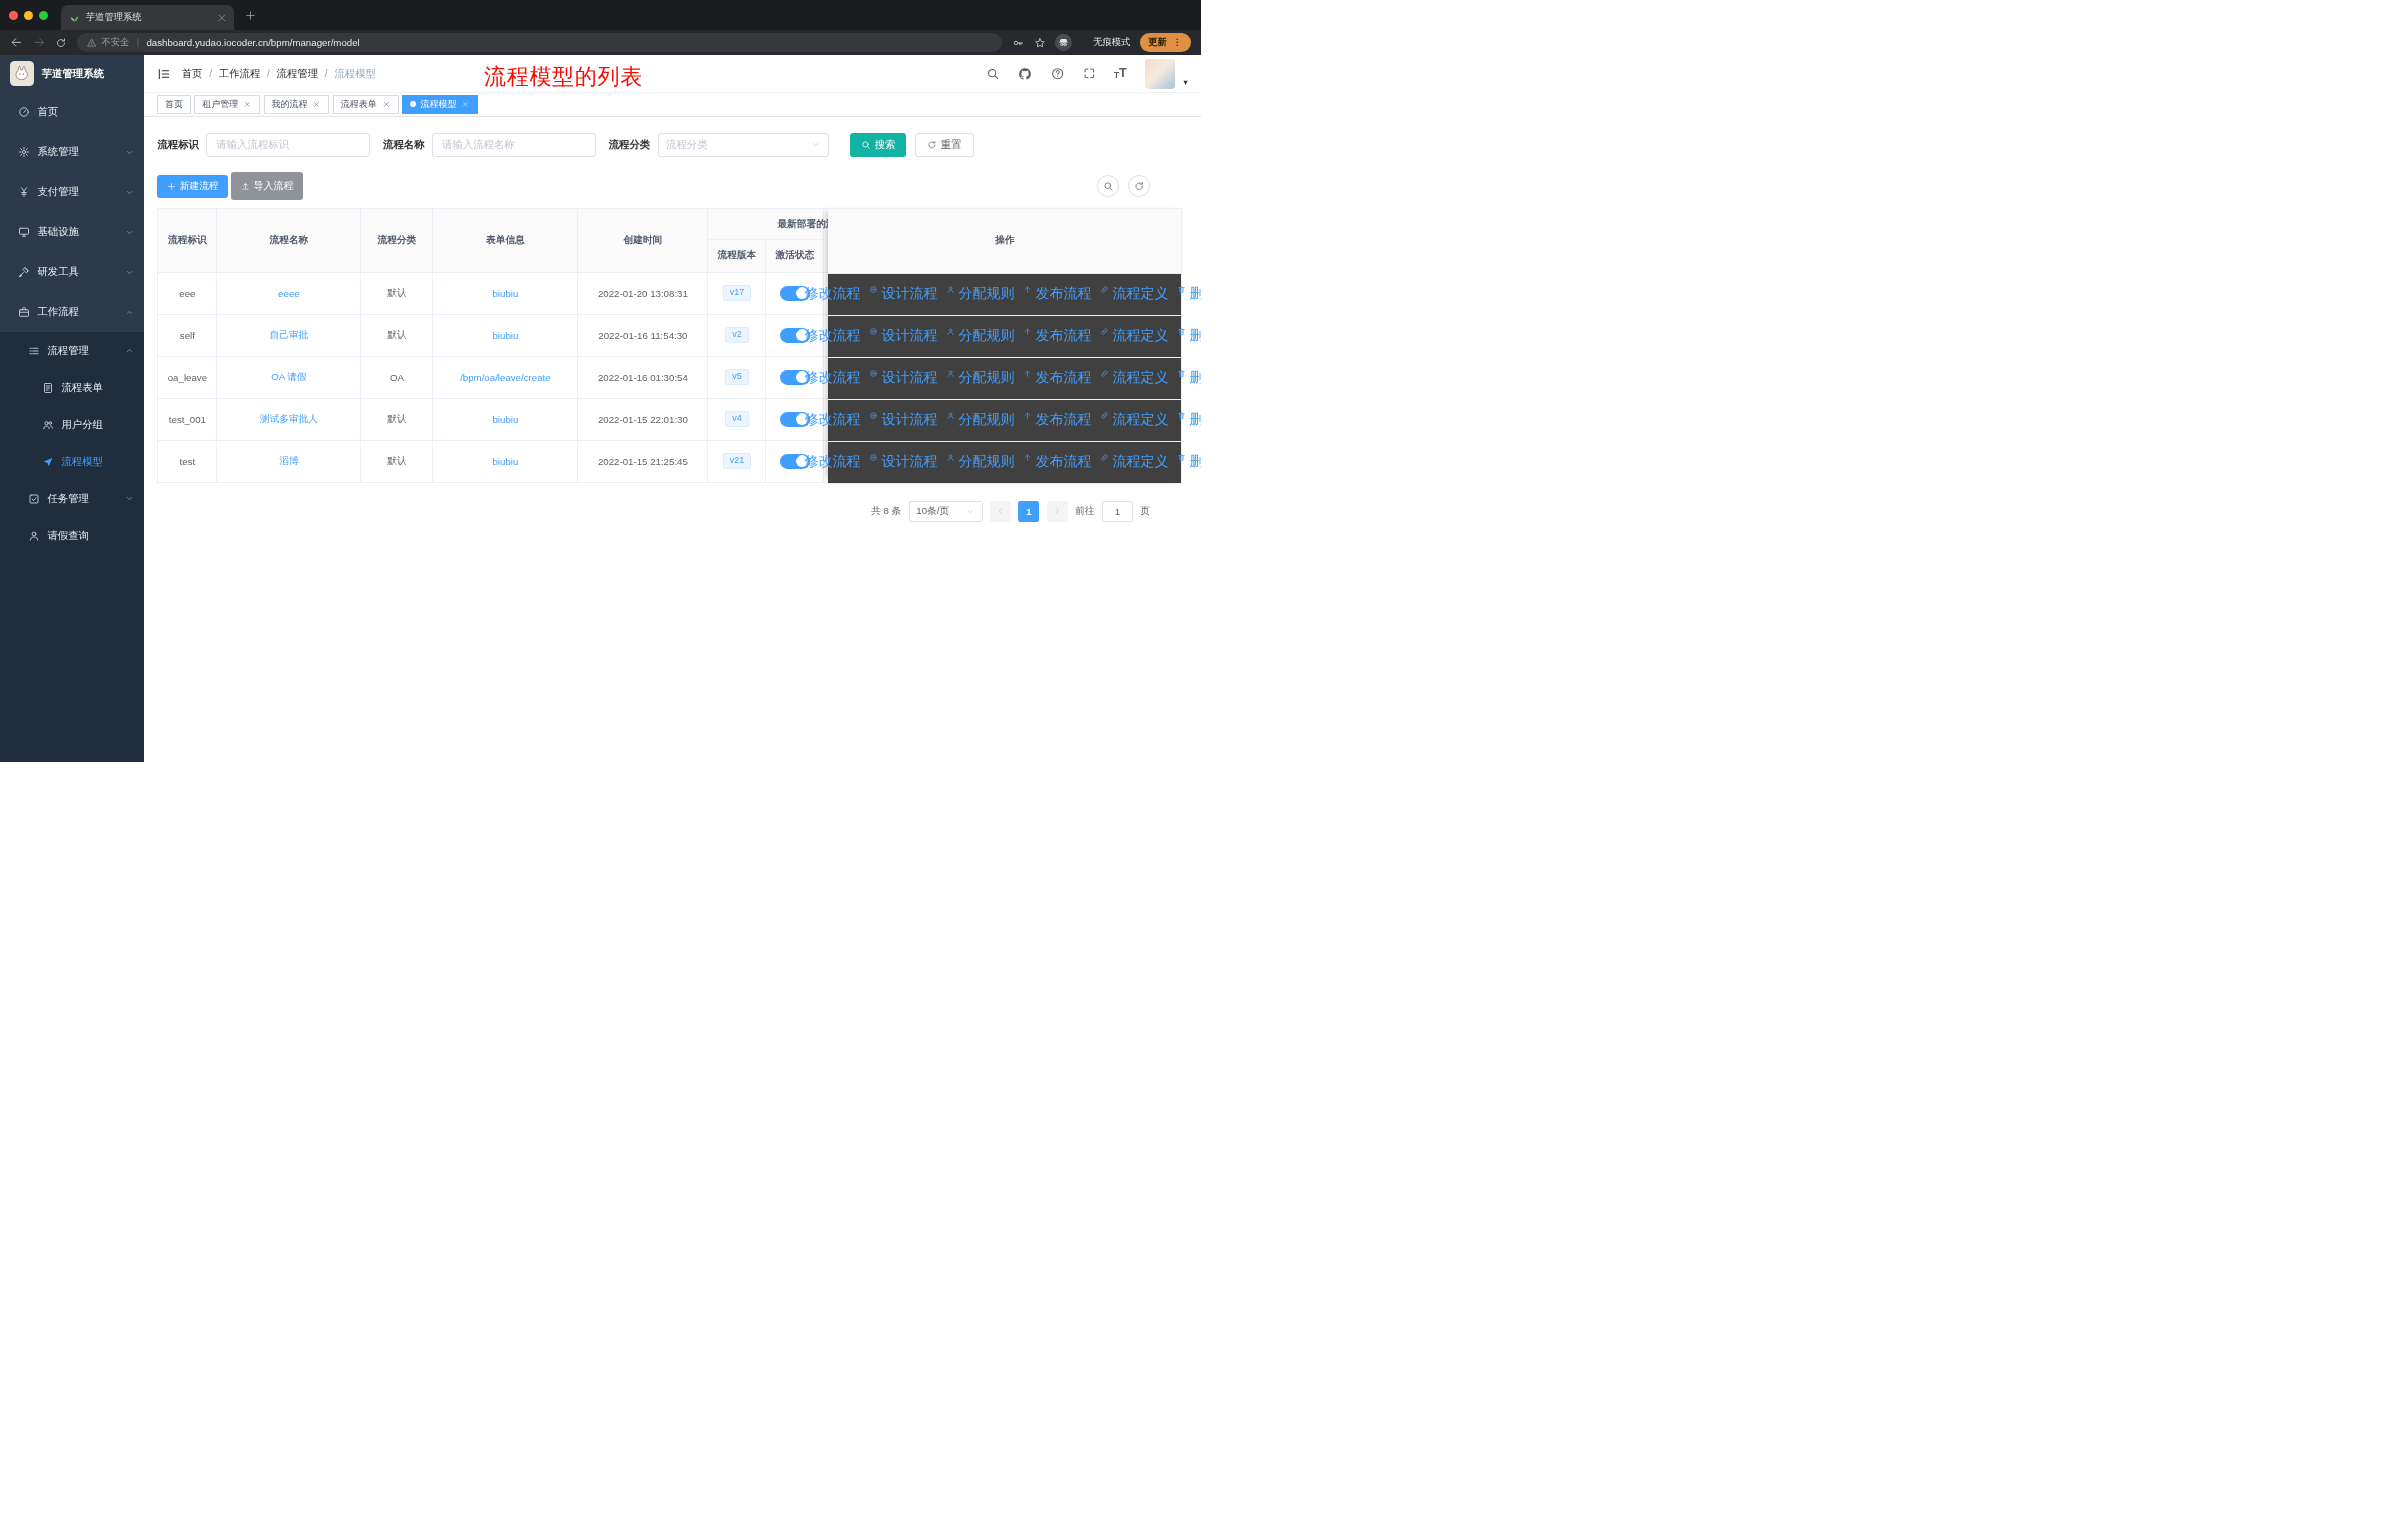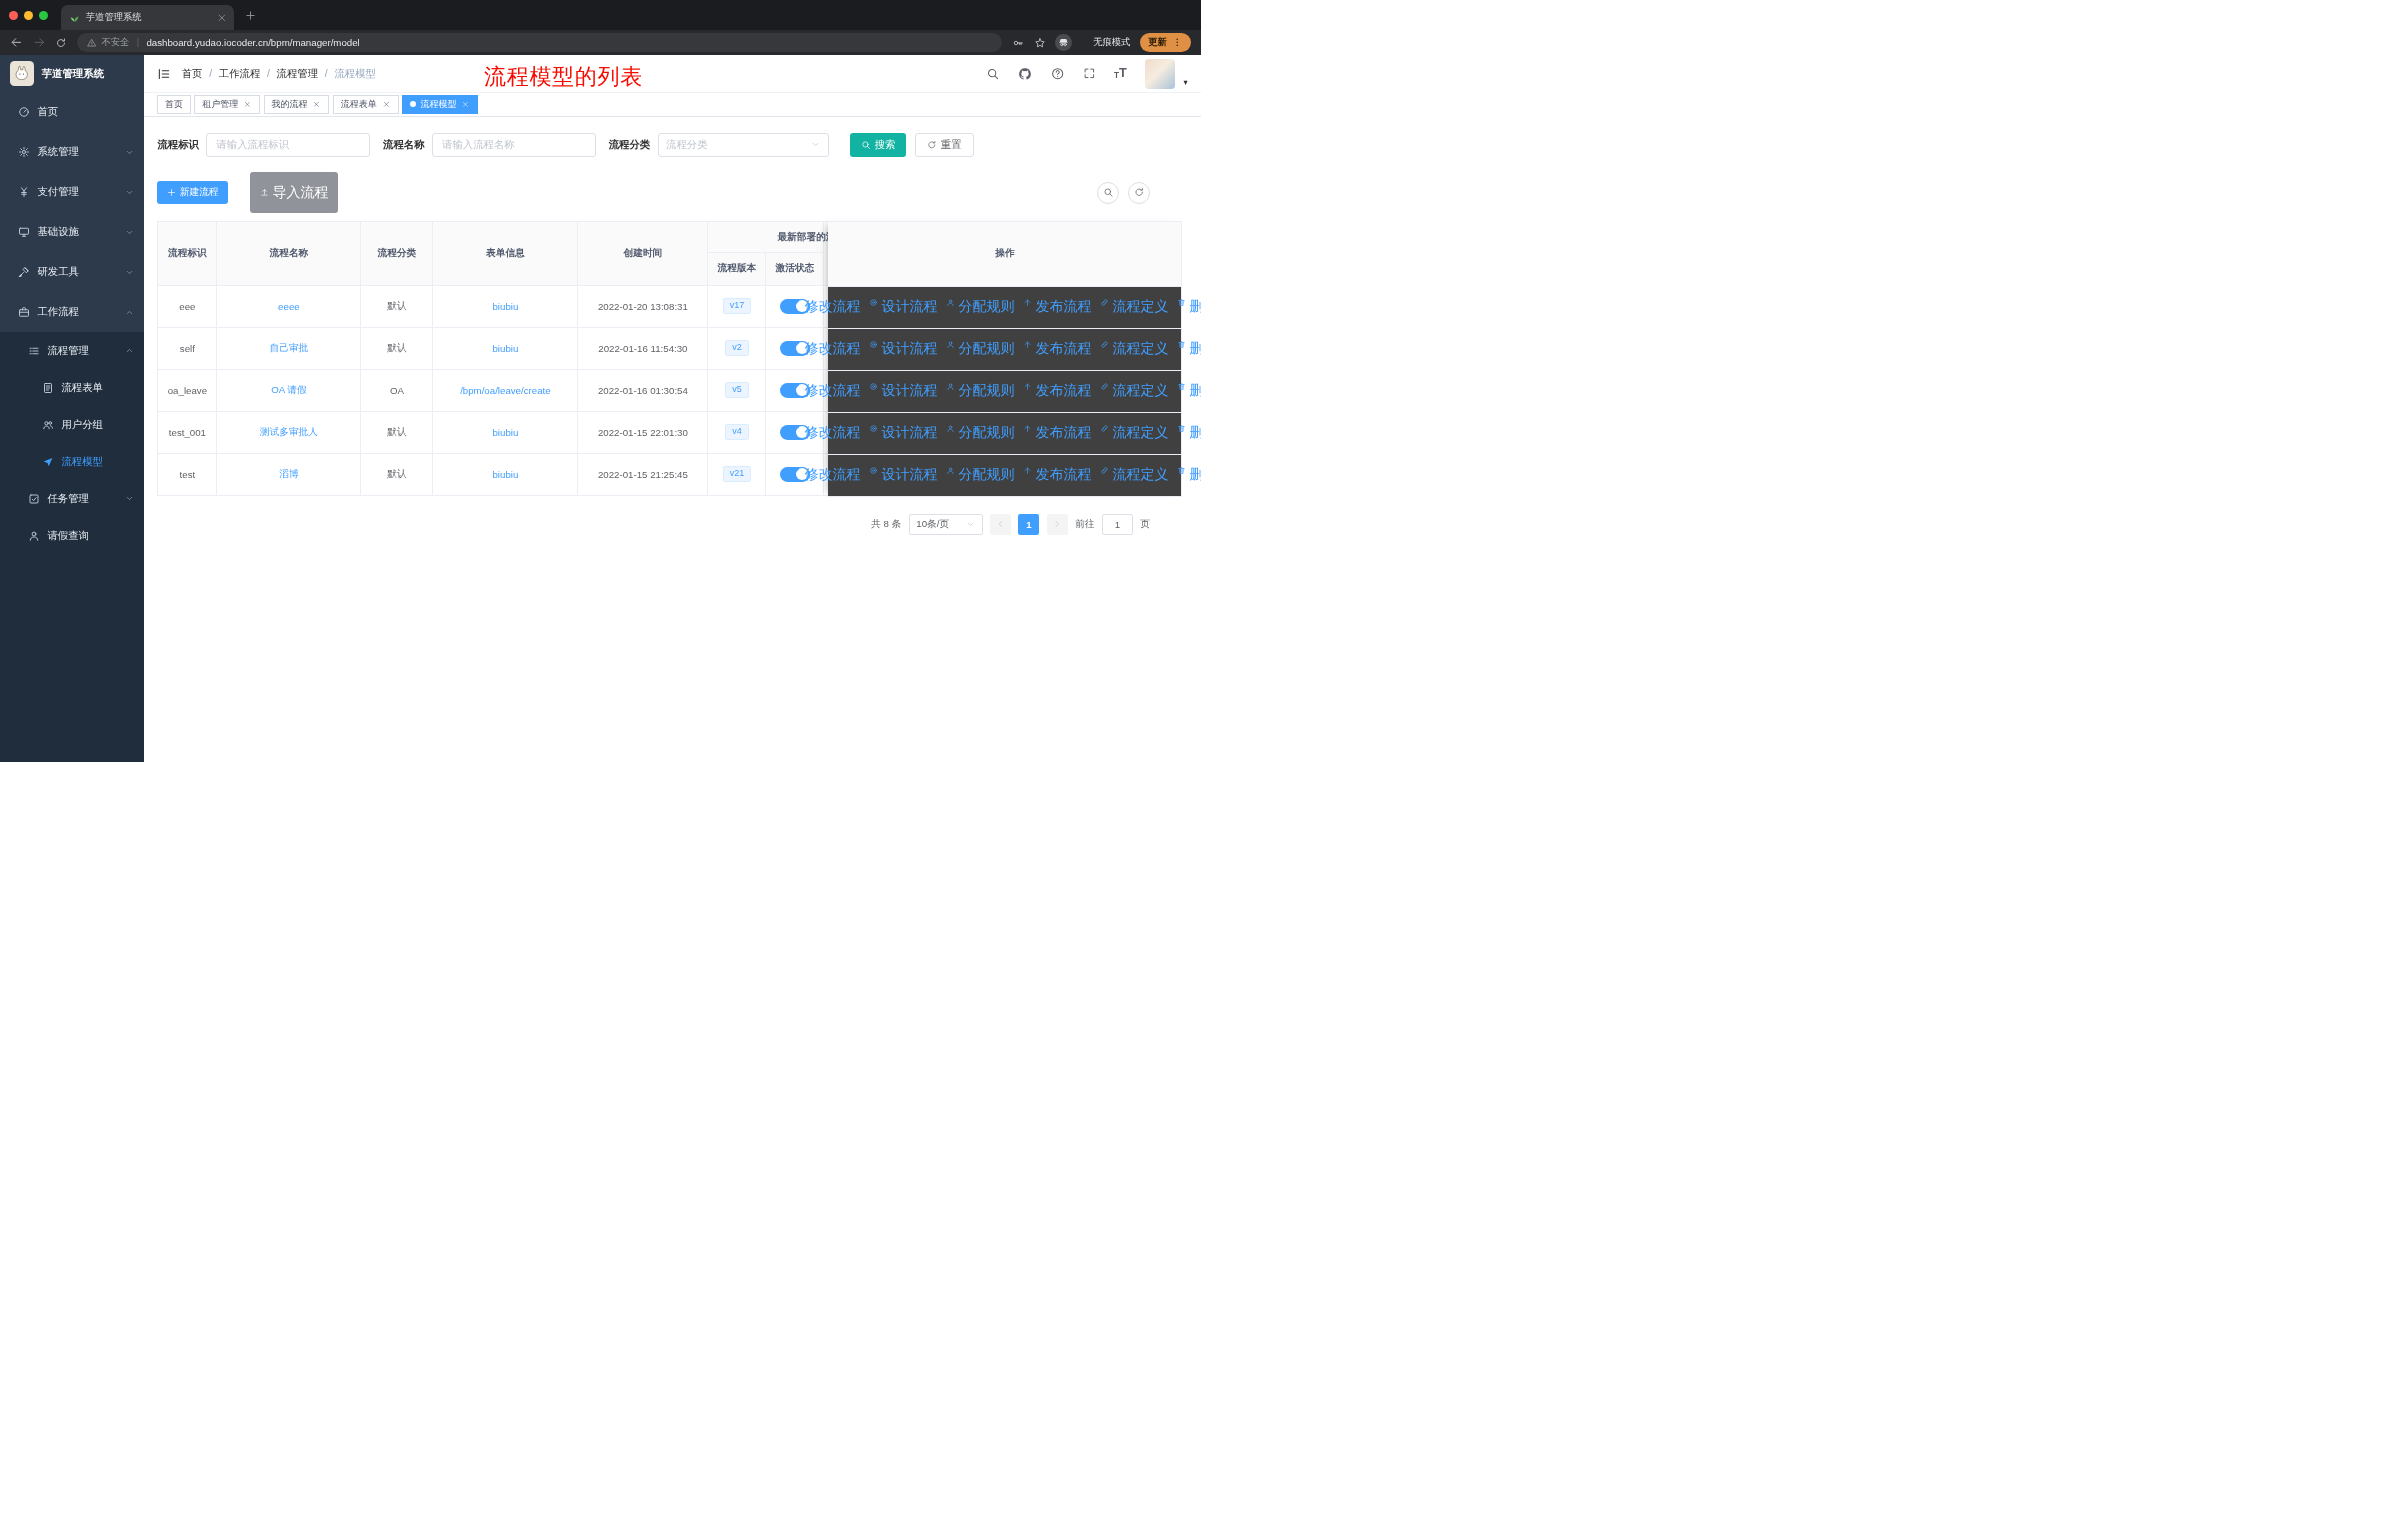--- a/index.html
+++ b/index.html
@@ -68,21 +68,21 @@
   .field label{font-size:10.4px;font-weight:700;color:#303133;margin-right:7.4px;white-space:nowrap}
   .field input{width:164px;height:24px;border:0.7px solid #dcdfe6;border-radius:3px;padding:0 9px;font-size:10.4px;color:#606266;outline:none;font-family:inherit}
   .field input::placeholder{color:#bfc4cc}
   .select{width:171px;height:24px;border:0.7px solid #dcdfe6;border-radius:3px;display:flex;align-items:center;justify-content:space-between;padding:0 7.4px;font-size:10.4px;color:#bfc4cc;cursor:pointer}
   .sel-caret{color:#c0c4cc}
   .btn{display:inline-flex;align-items:center;gap:3.7px;border:none;border-radius:3px;cursor:pointer;font-family:inherit}
   .btn-search{height:24px;padding:2px 11px;background:var(--search-button,#12b3a2);color:#fff;font-size:10.4px;margin-left:9px}
   .btn-reset{height:24px;padding:0 11px;background:#fff;border:0.7px solid #dcdfe6;color:#606266;font-size:10.4px;margin-left:9px}
   .toolbar-row{display:flex;align-items:center;margin-top:15.6px}
   .btn-primary{height:23px;padding:0 9.7px;background:var(--accent,#409eff);color:#fff;font-size:9.7px}
-  .btn-info{height:41px;padding:0 9.7px;background:var(--import-button,#909399);color:#fff;font-size:14px;margin-left:22px}
+  .btn-info{height:28px;padding:0 9.7px;background:var(--import-button,#909399);color:#fff;font-size:10px;margin-left:3px}
   .right-tools{margin-left:auto;display:flex;gap:9px}
   .circle-btn{width:22px;height:22px;border-radius:50%;border:0.7px solid #dcdfe6;background:#fff;color:#606266;display:flex;align-items:center;justify-content:center;cursor:pointer}
 
   
   .table-wrap{position:relative;margin-top:7.4px;width:993px}
   table.grid{width:993px;border-collapse:collapse;table-layout:fixed;font-size:9.7px;color:#606266}
   .grid th,.grid td{border:0.7px solid var(--table-border,#ebeef5);text-align:center;padding:0 3px;overflow:hidden;white-space:nowrap}
   .grid th{background:#fafafa;color:#515a6e;font-weight:700;font-size:9.7px}
   .grid thead tr:first-child th{height:31px}
   .grid thead tr:last-child th{height:33px}

